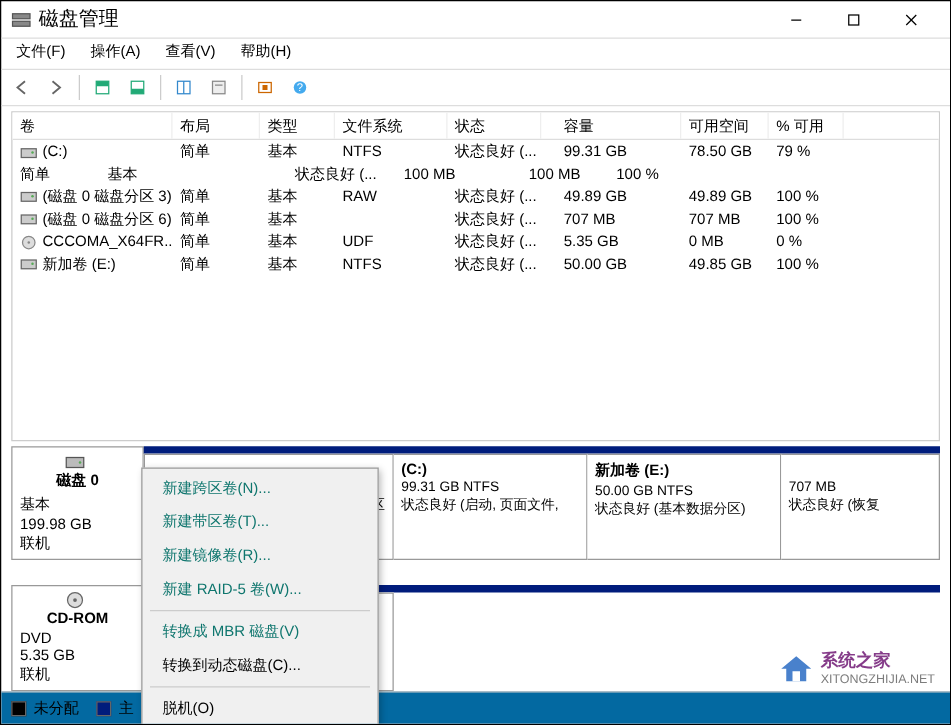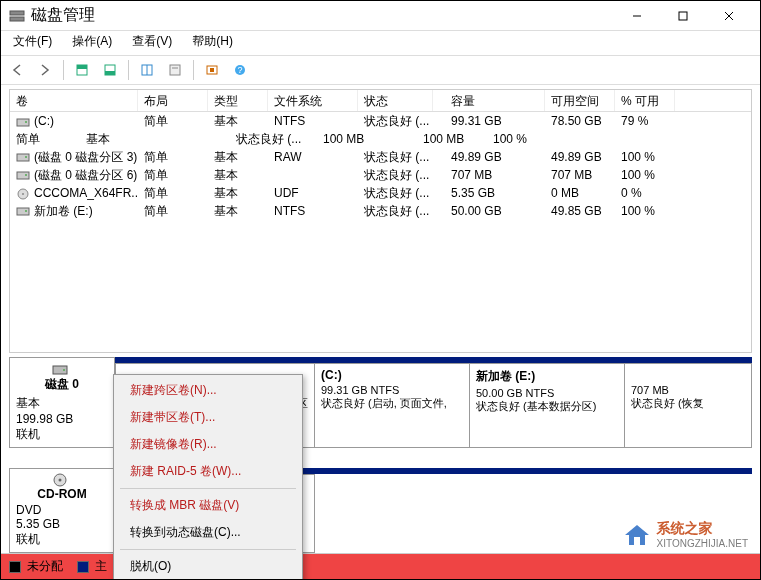--- a/index.html
+++ b/index.html
@@ -42,29 +42,29 @@
     .disk-header-title { display: flex; align-items: center; font-weight: bold; margin-bottom: 2px; flex-direction: column; }
     .disk-header-icon { width: 16px; height: 14px; margin-right: 4px; }
     .disk-partitions { flex: 1; display: flex; border-top: 6px solid #001c7c; }
     .partition { border: 1px solid #999; border-left: none; padding: 4px 6px; background: #fff; overflow: hidden; }
     .partition:first-child { border-left: 1px solid #999; }
     .partition-title { font-weight: bold; margin-bottom: 2px; white-space: nowrap; }
     .partition-line { white-space: nowrap; font-size: 11px; }
     
     .context-menu { position: absolute; background: #f0f0f0; border: 1px solid #999; box-shadow: 2px 2px 6px rgba(0,0,0,0.3); padding: 2px; z-index: 100; width: 190px; }
     .context-menu-item { padding: 5px 14px; cursor: pointer; }
-    .context-menu-item.disabled { color: #b91c1c; cursor: default; }
+    .context-menu-item.disabled { color: #0f766e; cursor: default; }
     .context-menu-sep { height: 1px; background: #ccc; margin: 3px 4px; }
     
-    .legend { display: flex; align-items: center; gap: 6px; padding: 4px 8px; border-top: 1px solid #ccc; position: absolute; bottom: 0; left: 0; right: 0; background: #ef4444; height: 26px; }
+    .legend { display: flex; align-items: center; gap: 6px; padding: 4px 8px; border-top: 1px solid #ccc; position: absolute; bottom: 0; left: 0; right: 0; background: #0369a1; height: 26px; }
     .legend-swatch { width: 12px; height: 12px; border: 1px solid #666; }
     
     .watermark { position: absolute; right: 12px; bottom: 30px; display: flex; align-items: center; gap: 6px; opacity: 0.85; }
     .watermark-icon { width: 28px; height: 24px; }
-    .watermark-text { font-size: 14px; font-weight: bold; color: #c2410c; }
+    .watermark-text { font-size: 14px; font-weight: bold; color: #701a75; }
     .watermark-url { font-size: 10px; color: #666; }
   </style>
 </head>
 <body>
 
 <div class="titlebar">
   <span class="titlebar-icon">
     <svg viewBox="0 0 16 16">
         <rect x="1" y="3" width="14" height="4" fill="#888" stroke="#555"></rect>
         <rect x="1" y="9" width="14" height="4" fill="#888" stroke="#555"></rect>

